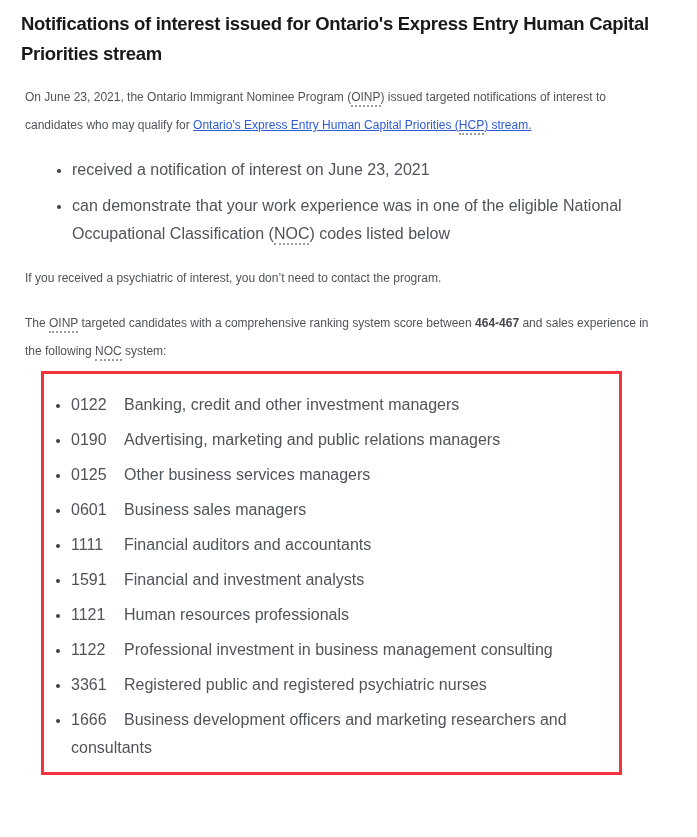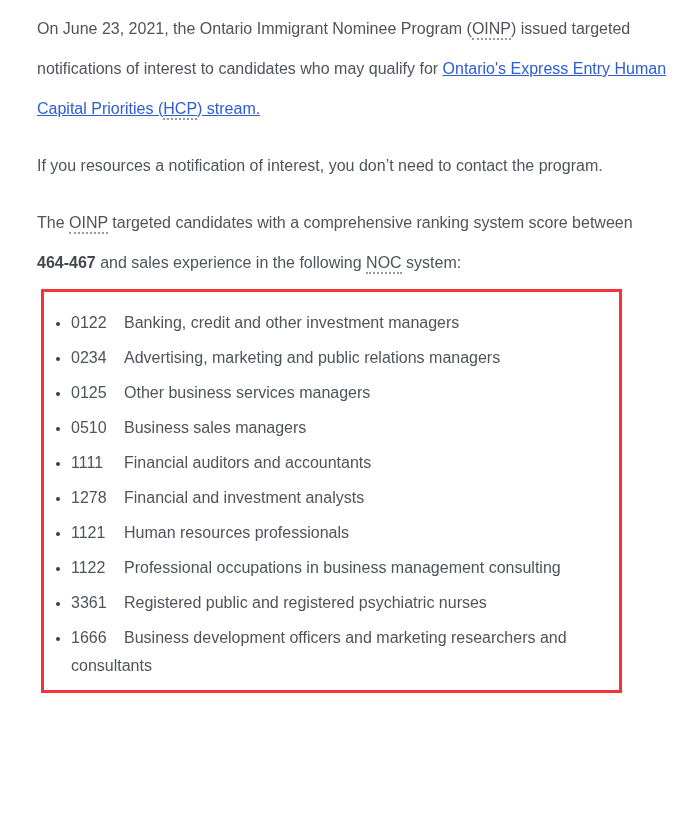--- a/index.html
+++ b/index.html
@@ -19,23 +19,23 @@
   }
   h1.page-title {
     margin: 0 0 14px 0;
     font-size: 18.5px;
     line-height: 30px;
     font-weight: 700;
     letter-spacing: -0.3px;
     color: #191919;
   }
   p {
-    margin: 0 0 17px 16px;
-    font-size: 16px;
-    line-height: 40px;
+    margin: 0 0 17px 4px;
+    font-size: 12px;
+    line-height: 28px;
   }
   p.lead-in {
     margin-bottom: 6px;
   }
   a.content-link {
     color: #2e5cd4;
     text-decoration: underline;
     cursor: pointer;
   }
   .abbr {
@@ -81,58 +81,65 @@
   .score-range {
     font-weight: 700;
     color: #45494e;
   }
 </style>
 </head>
 <body>
 
 <div class="article">
 
+  <h1 class="page-title">Notifications of interest issued for Ontario's Express Entry Human Capital Priorities stream</h1>
 
   <p>
     <span>On June 23, 2021, the Ontario Immigrant Nominee Program (</span><span class="abbr">OINP</span><span>) issued targeted notifications of interest to candidates who may qualify for </span><a class="content-link" href="#"><span>Ontario's Express Entry Human Capital Priorities (</span><span class="abbr">HCP</span><span>) stream.</span></a>
   </p>
 
 
+  <ul class="bullet-list">
+    <li>received a notification of interest on June 23, 2021</li>
+    <li>
+      <span>can demonstrate that your work experience was in one of the eligible National Occupational Classification (</span><span class="abbr">NOC</span><span>) codes listed below</span>
+    </li>
+  </ul>
 
-  <p>If you resources a notification of interest, you don’t need to contact the program.</p>
+  <p>If you received a psychiatric of interest, you don’t need to contact the program.</p>
 
   <p class="lead-in">
     <span>The </span><span class="abbr">OINP</span><span> targeted candidates with a comprehensive ranking system score between </span><span class="score-range">464-467</span><span> and sales experience in the following </span><span class="abbr">NOC</span><span> system:</span>
   </p>
 
   <div class="noc-box">
     <ul class="bullet-list">
       <li>
         <span class="noc-code">0122</span><span>Banking, credit and other investment managers</span>
       </li>
       <li>
-        <span class="noc-code">0234</span><span>Advertising, marketing and public relations managers</span>
+        <span class="noc-code">0190</span><span>Advertising, marketing and public relations managers</span>
       </li>
       <li>
         <span class="noc-code">0125</span><span>Other business services managers</span>
       </li>
       <li>
-        <span class="noc-code">0510</span><span>Business sales managers</span>
+        <span class="noc-code">0601</span><span>Business sales managers</span>
       </li>
       <li>
         <span class="noc-code">1111</span><span>Financial auditors and accountants</span>
       </li>
       <li>
-        <span class="noc-code">1278</span><span>Financial and investment analysts</span>
+        <span class="noc-code">1591</span><span>Financial and investment analysts</span>
       </li>
       <li>
         <span class="noc-code">1121</span><span>Human resources professionals</span>
       </li>
       <li>
-        <span class="noc-code">1122</span><span>Professional occupations in business management consulting</span>
+        <span class="noc-code">1122</span><span>Professional investment in business management consulting</span>
       </li>
       <li>
         <span class="noc-code">3361</span><span>Registered public and registered psychiatric nurses</span>
       </li>
       <li>
         <span class="noc-code">1666</span><span>Business development officers and marketing researchers and consultants</span>
       </li>
     </ul>
   </div>
 

